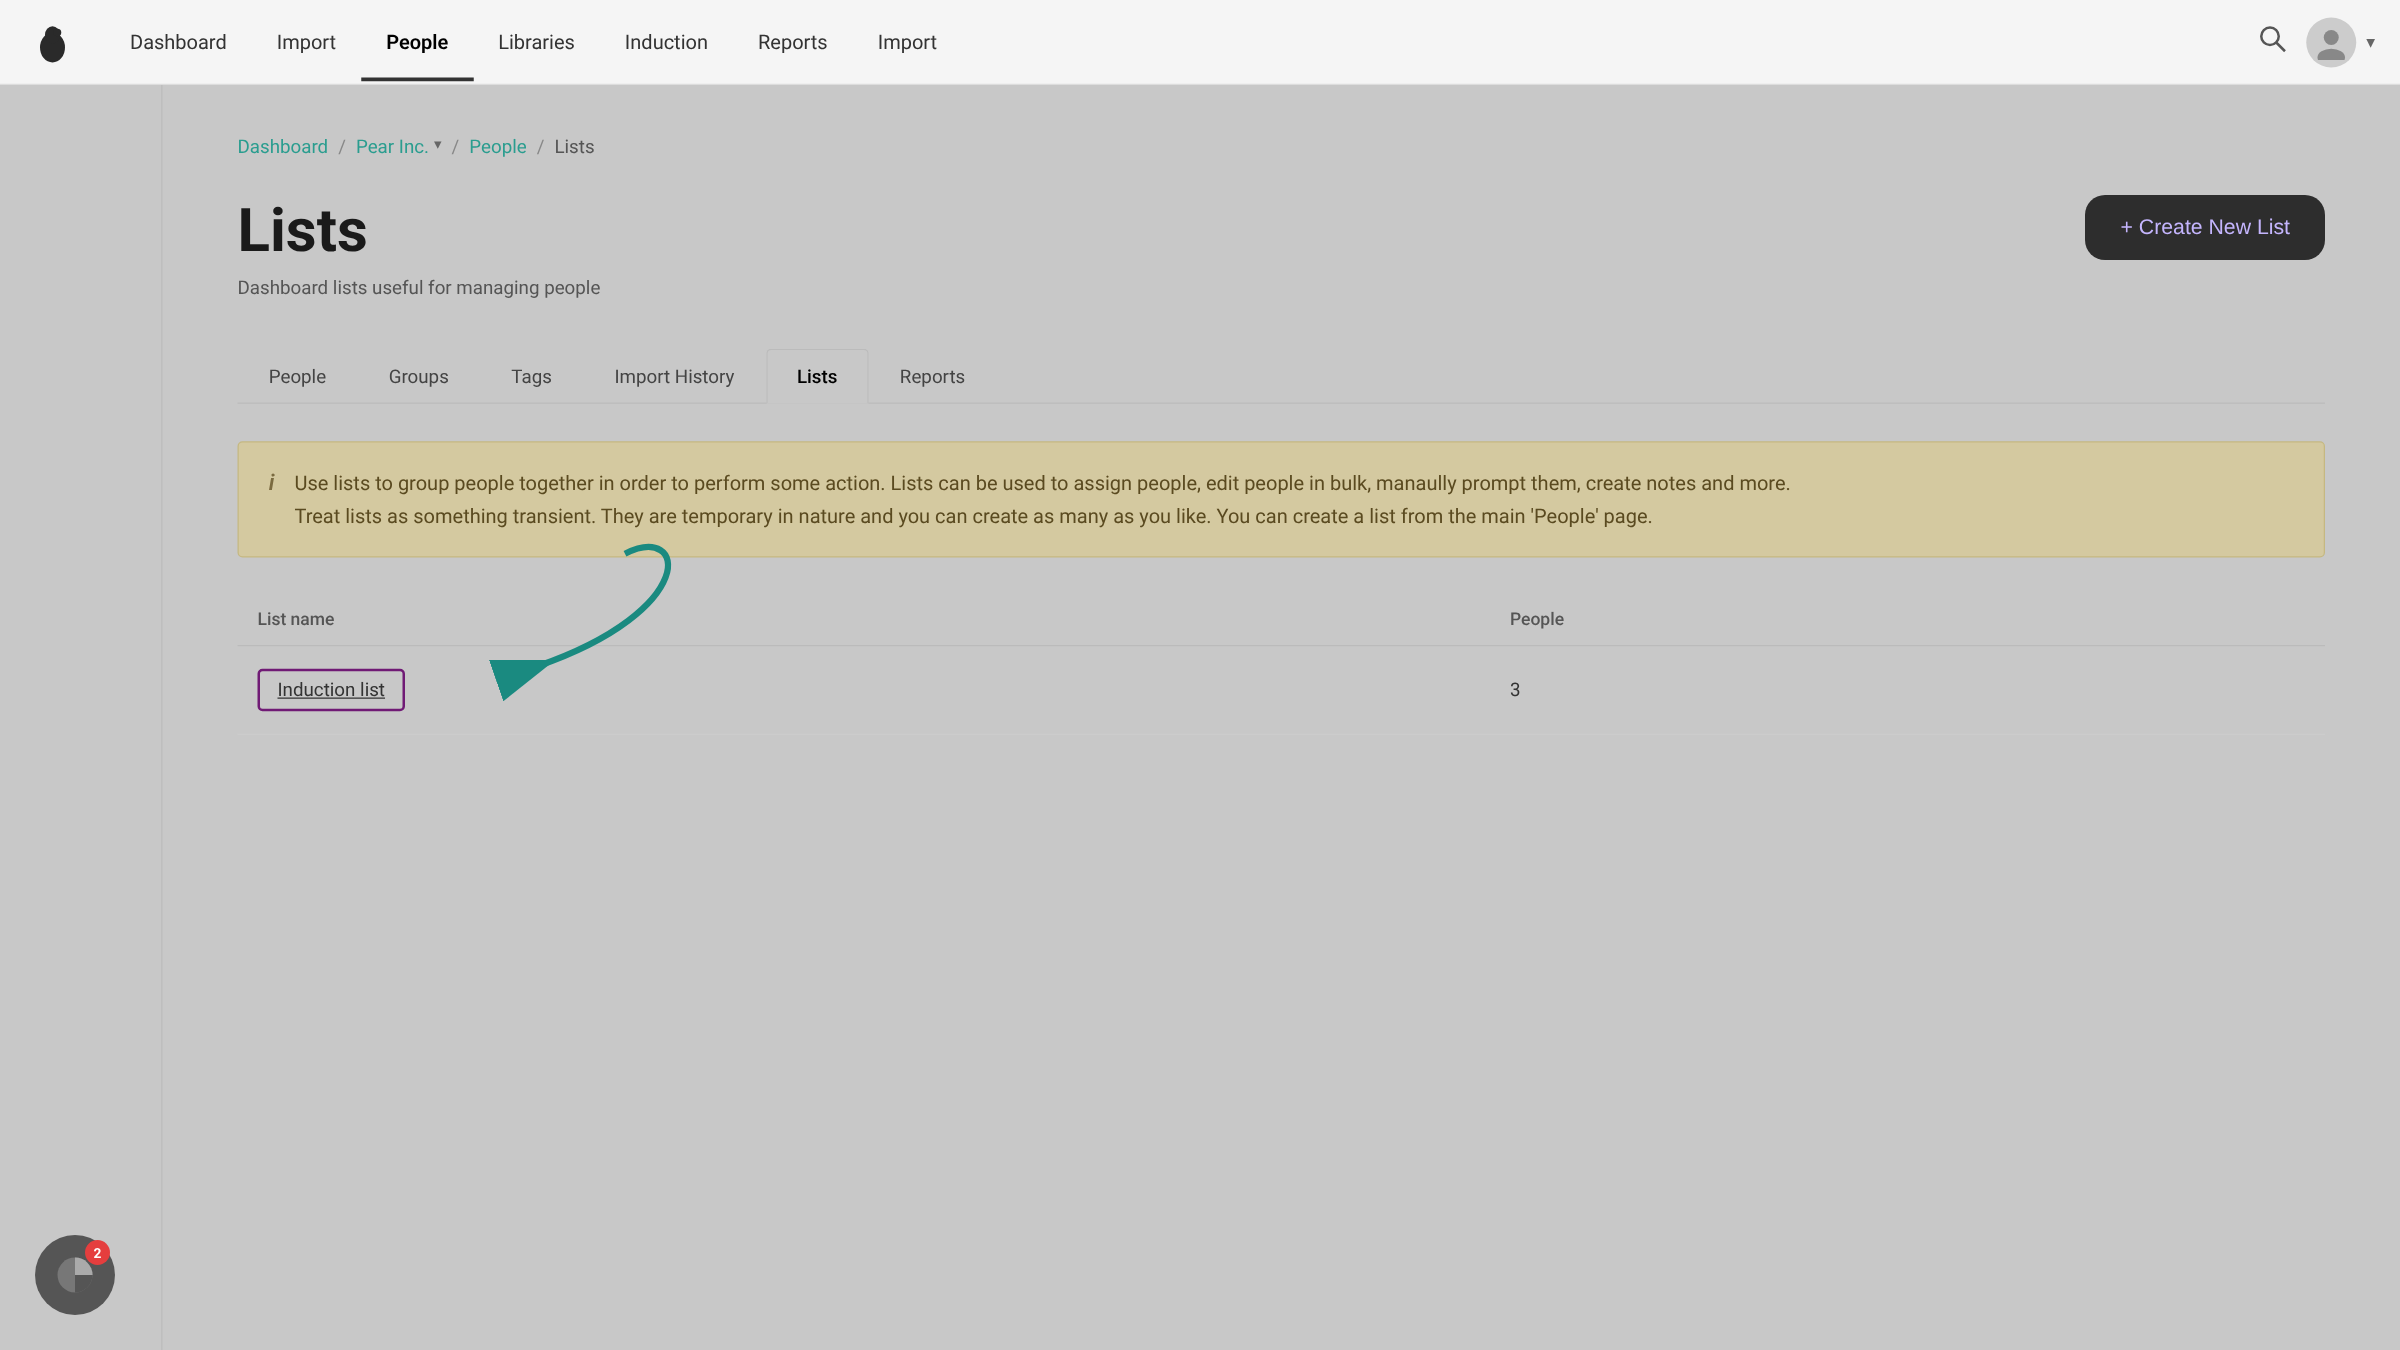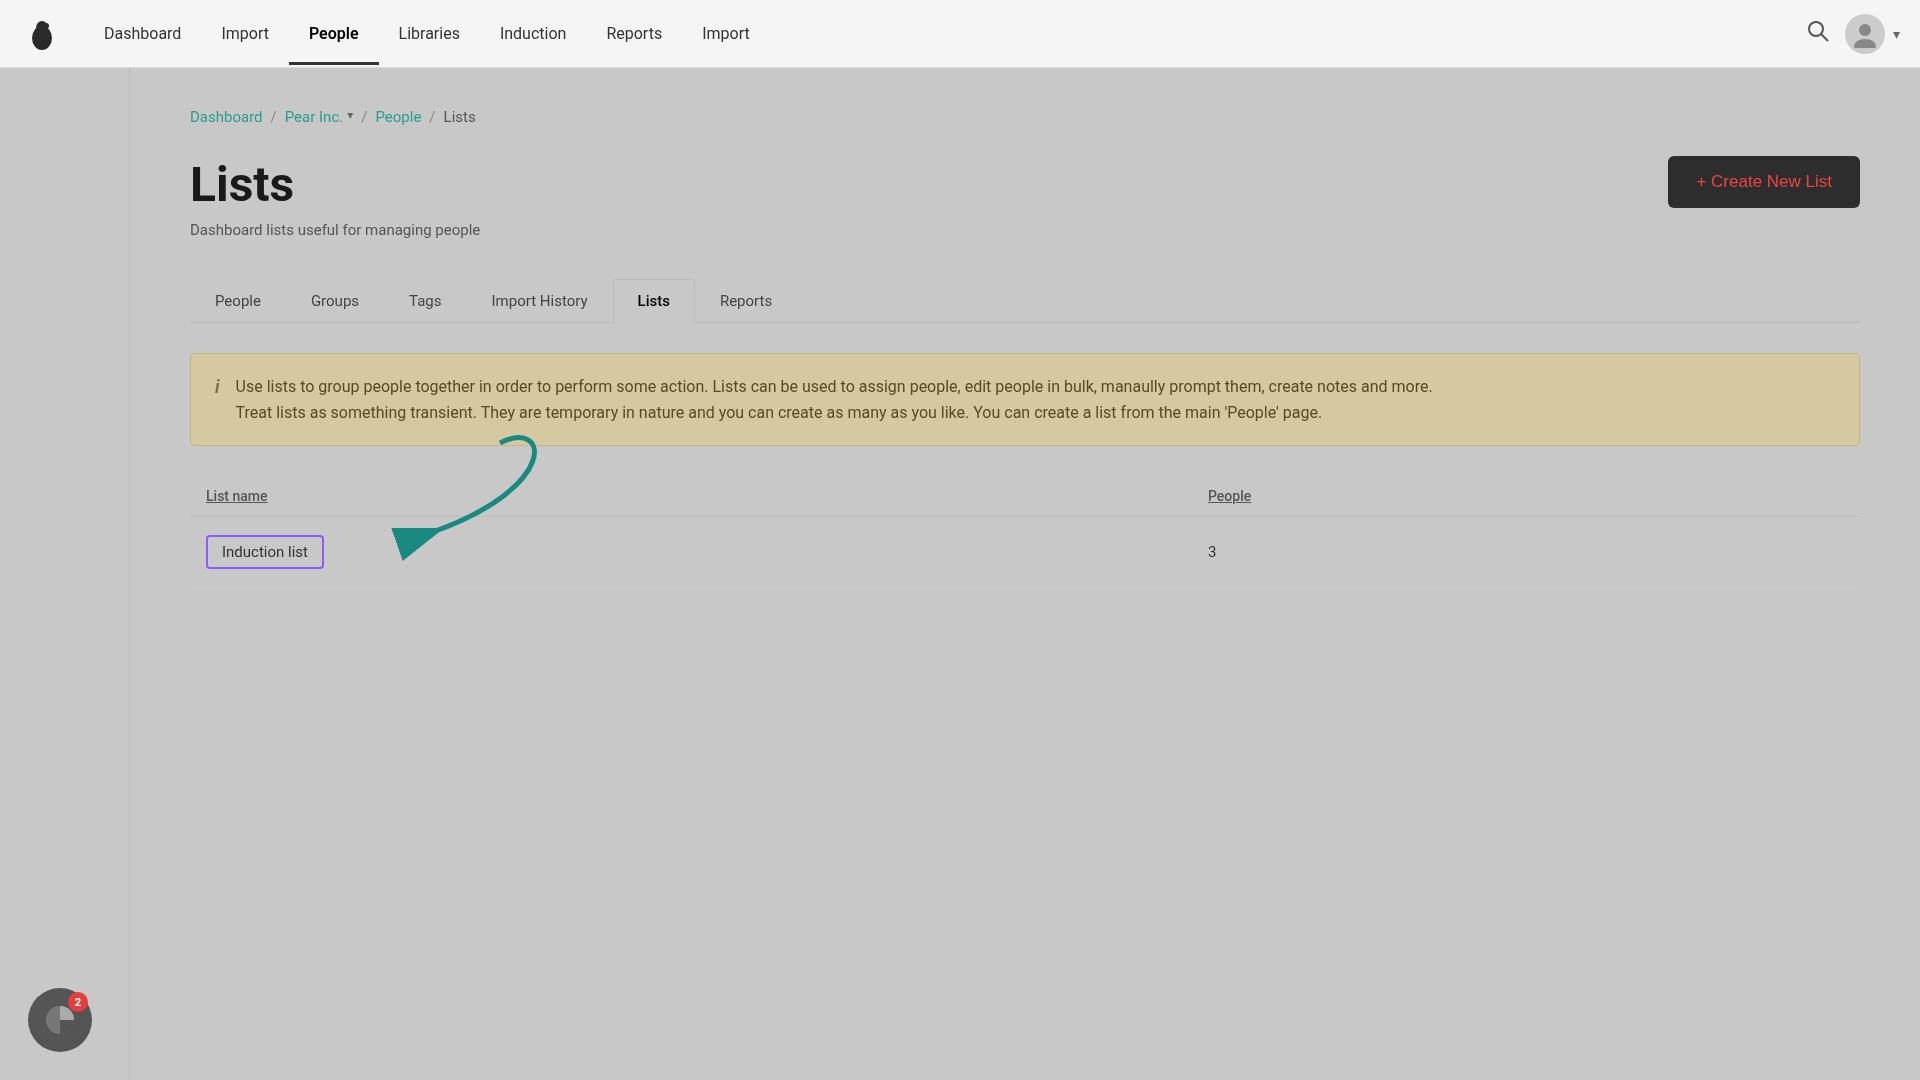--- a/index.html
+++ b/index.html
@@ -153,25 +153,25 @@
       font-weight: 700;
       color: #1a1a1a;
       margin-bottom: 8px;
     }
     .page-subtitle {
       font-size: 15px;
       color: #555;
     }
     .create-btn {
       background: #2d2d2d;
-      color: #ef4444;
+      color: #c4b5fd;
       border: none;
       padding: 16px 28px;
       font-size: 17px;
-      border-radius: 6px;
+      border-radius: 16px;
       cursor: pointer;
       white-space: nowrap;
     }
 
     
     .tabs {
       display: flex;
       gap: 0;
       margin-bottom: 30px;
       border-bottom: 1px solid #bbb;
@@ -224,46 +224,46 @@
       border-collapse: collapse;
       background: transparent;
     }
     .list-table th {
       text-align: left;
       padding: 12px 16px;
       font-size: 14px;
       font-weight: 500;
       color: #555;
       border-bottom: 1px solid #bbb;
-      text-decoration: underline;
     }
     .list-table td {
       padding: 18px 16px;
       font-size: 15px;
       color: #333;
       border-bottom: 1px solid #ccc;
     }
     .list-name-cell {
       width: 60%;
     }
     .people-cell {
       width: 40%;
       color: #333;
     }
 
     
     .induction-list-item {
       display: inline-block;
-      border: 2px solid #8b5cf6;
+      border: 2px solid #701a75;
       border-radius: 4px;
       padding: 6px 14px;
       color: #333;
       font-size: 15px;
       cursor: pointer;
       background: transparent;
+      text-decoration: underline;
     }
 
     
     .notification-badge {
       position: fixed;
       bottom: 28px;
       left: 28px;
       width: 64px;
       height: 64px;
       border-radius: 50%;

